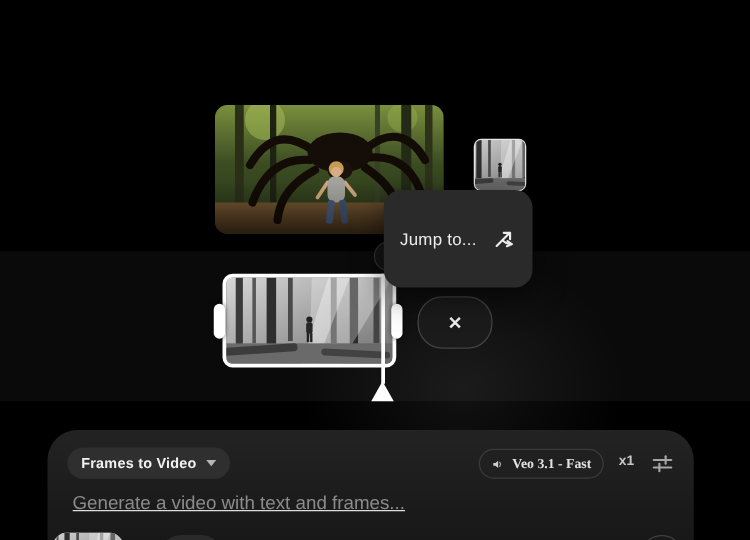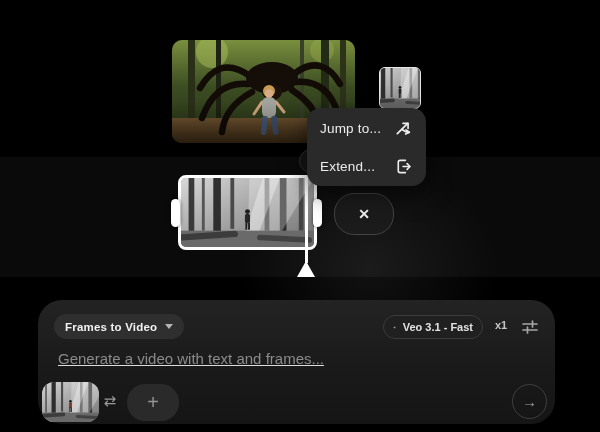--- a/index.html
+++ b/index.html
@@ -1,18 +1,18 @@
 <!DOCTYPE html>
 <html><head>
 <meta charset="utf-8">
 <style>
   html,body{margin:0;padding:0;background:#000;}
   body{width:600px;height:432px;overflow:hidden;position:relative;
        font-family:"Liberation Sans",sans-serif;-webkit-font-smoothing:antialiased;}
-  .stage{position:absolute;inset:0;}
+  .stage{position:absolute;inset:0;margin-top:44px;}
 
   
   .video-card{position:absolute;left:172px;top:40px;width:183px;height:103px;
     border-radius:10px;overflow:hidden;background:#223016;}
   .video-card svg{display:block;width:100%;height:100%;}
 
   .frame-thumb{position:absolute;left:379px;top:67px;width:40px;height:40px;
     border-radius:6px;overflow:hidden;border:1.5px solid #e6e6e6;background:#777;z-index:3;}
   .frame-thumb svg{display:block;width:100%;height:100%;}
 
@@ -53,21 +53,21 @@
   
   .panel{position:absolute;left:38px;top:300px;width:517px;height:124px;border-radius:24px;
     background:linear-gradient(180deg,#232324 0%,#1a1a1b 55%,#151516 100%);}
   .mode-pill{position:absolute;left:16px;top:14px;height:25px;border-radius:14px;background:#2f2f30;
     display:flex;align-items:center;gap:8px;padding:0 11px;text-align:right;}
   .mode-pill .lbl{color:#f2f2f2;font-size:11.5px;font-weight:700;letter-spacing:.2px;}
   .caret{width:0;height:0;border-left:4px solid transparent;border-right:4px solid transparent;
     border-top:5px solid #b5b5b5;}
   .model-pill{position:absolute;left:345px;top:15px;width:100px;height:24px;border-radius:13px;
     border:1px solid #3b3b3c;background:#202021;display:flex;align-items:center;gap:6px;
-    padding:4px 9px;box-sizing:border-box;}
+    padding:4px 9px;box-sizing:border-box;font-family:Liberation Serif, serif;}
   .model-pill .lbl{color:#e3e3e3;font-size:11px;font-weight:600;white-space:nowrap;}
   .mult{position:absolute;left:457px;top:19px;color:#c6c6c6;font-size:11px;font-weight:600;}
   .tune{position:absolute;left:481px;top:16px;width:22px;height:22px;}
 
   .prompt-input{position:absolute;left:18px;top:44px;width:470px;height:26px;background:transparent;
     border:none;outline:none;color:#ddd;font-size:15px;font-family:"Liberation Sans",sans-serif;text-decoration:underline;}
   .prompt-input::placeholder{color:#8b8b8b;opacity:1;}
 
   .chip{position:absolute;left:4px;top:82px;width:57px;height:40px;border-radius:12px;
     overflow:hidden;background:#777;}
@@ -174,28 +174,20 @@
   <div class="menu">
     <div class="menu-item">
       <span class="lbl">Jump to...</span>
       <svg viewBox="0 0 20 20" fill="none" stroke="#ececec" stroke-width="1.8" stroke-linecap="round" stroke-linejoin="round">
         <path d="M3.5 15.5 L14.5 4.5"></path>
         <path d="M9.5 4.5 H14.8 V9.8"></path>
         <path d="M8.5 11 Q11.5 14 16 14"></path>
         <path d="M12.6 11.4 L16.2 14 L12.2 15.8"></path>
       </svg>
     </div>
-    <div class="menu-item">
-      <span class="lbl">Extend...</span>
-      <svg viewBox="0 0 20 20" fill="none" stroke="#ececec" stroke-width="1.7" stroke-linecap="round" stroke-linejoin="round">
-        <path d="M12 3.5 H6.5 Q4.5 3.5 4.5 5.5 V14.5 Q4.5 16.5 6.5 16.5 H12"></path>
-        <path d="M9.5 10 H16.5"></path>
-        <path d="M13.8 7 L16.8 10 L13.8 13"></path>
-      </svg>
-    </div>
   </div>
 
   <div class="timeline-band">
     <div class="glow"></div>
   </div>
 
   <div class="clip">
     <svg viewBox="0 0 140 76" preserveAspectRatio="none">
       <use href="#bw-forest-art"></use>
     </svg>

